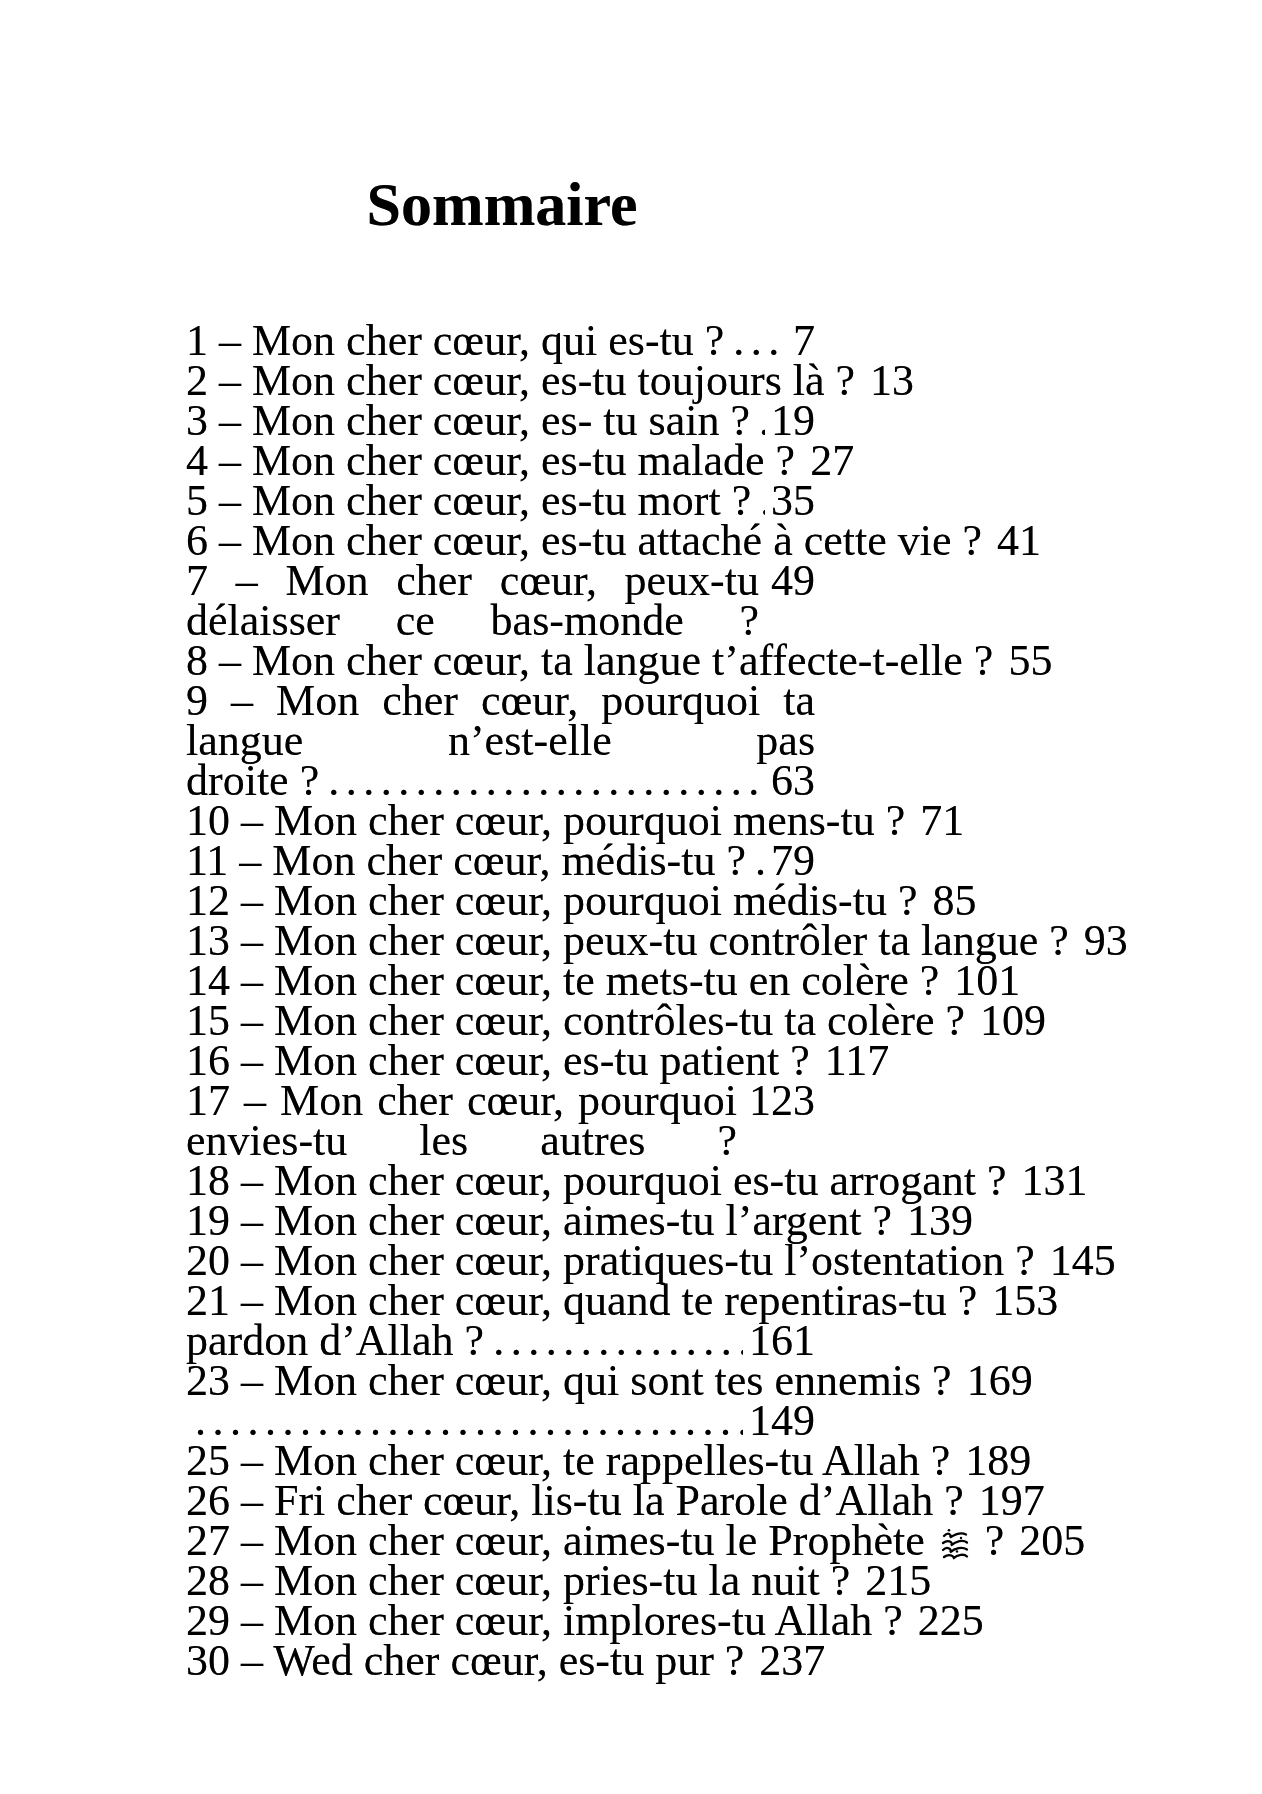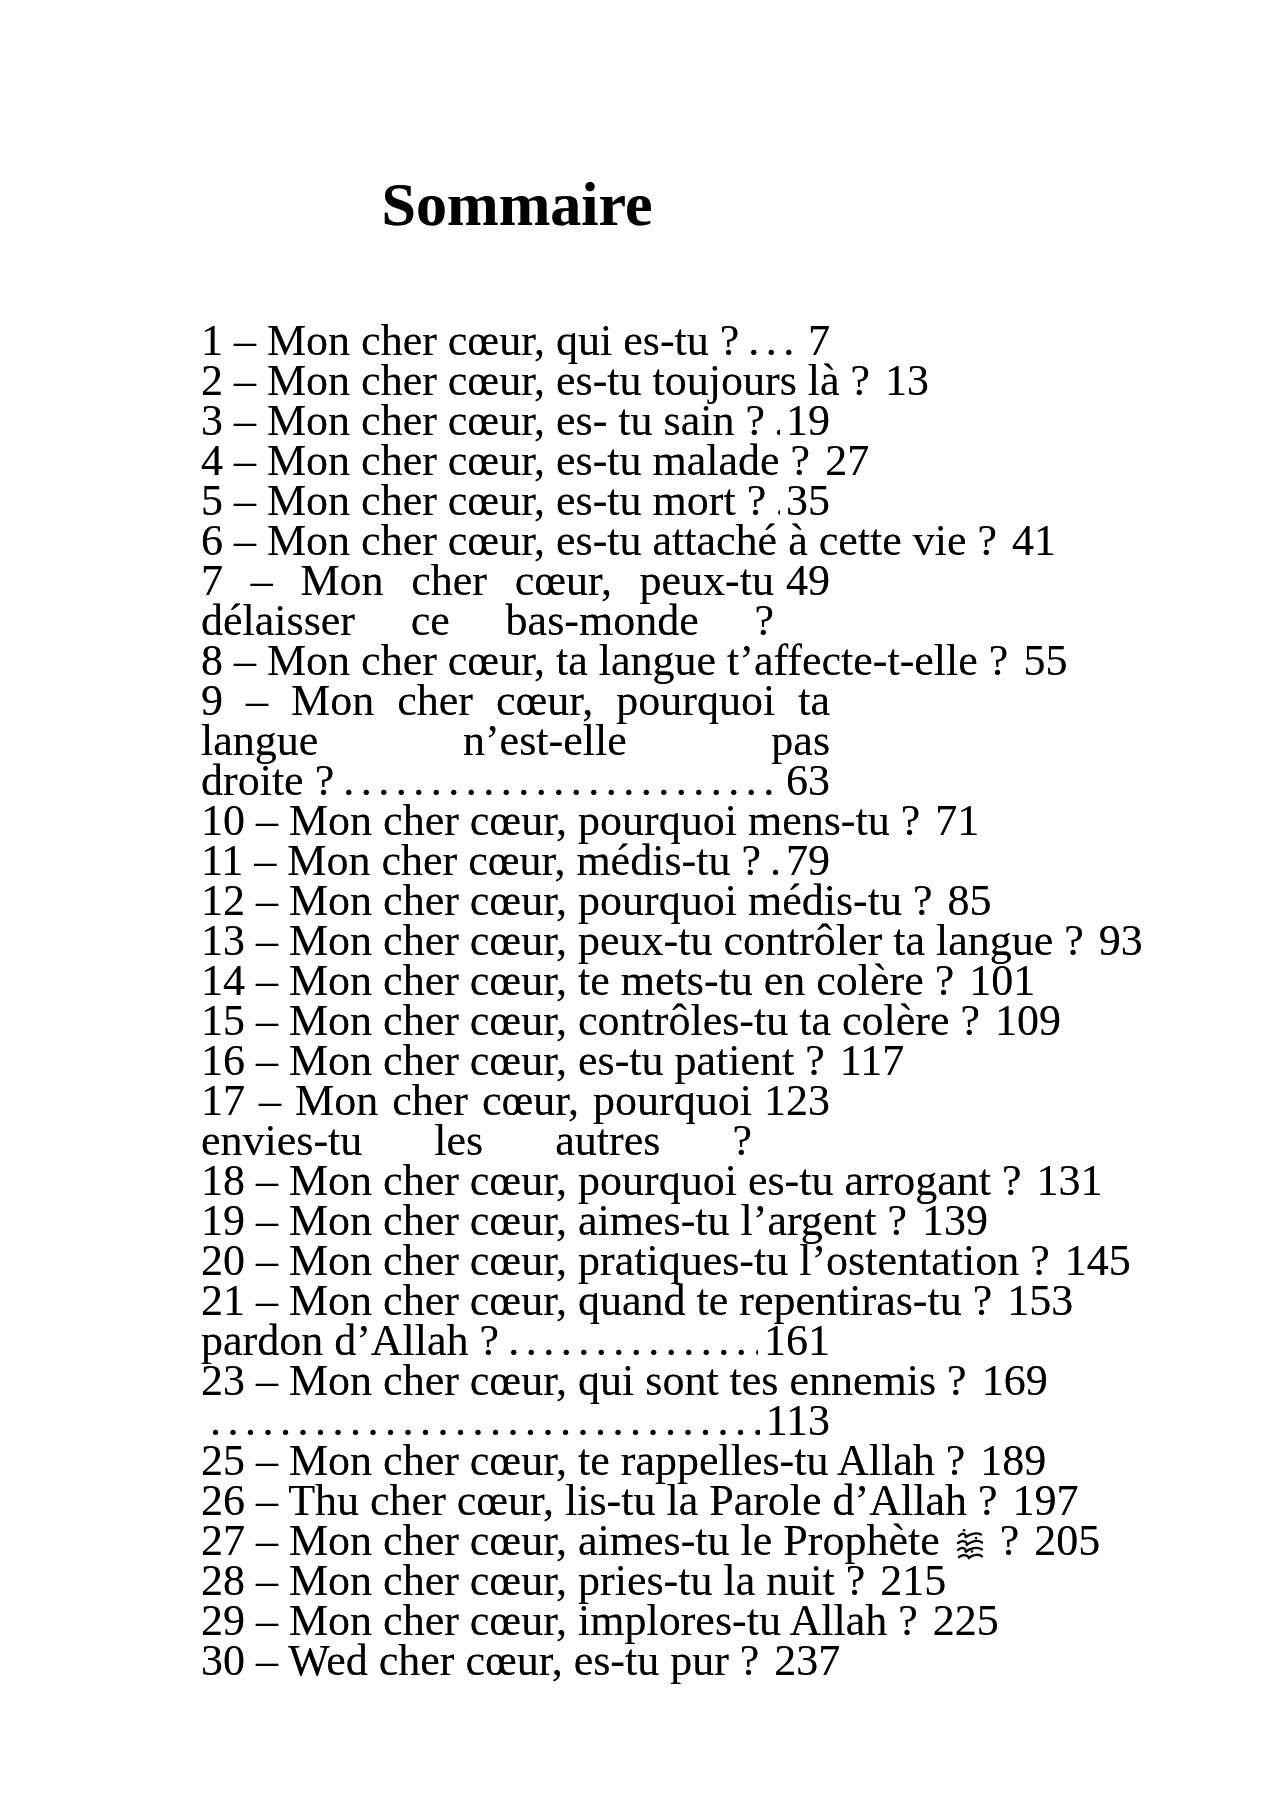--- a/index.html
+++ b/index.html
@@ -13,21 +13,20 @@
     color: #000000;
     font-family: "Liberation Serif", "DejaVu Serif", serif;
     overflow: hidden;
   }
   .page {
     position: relative;
     width: 1004px;
     height: 1794px;
     background: #ffffff;
     text-shadow: 0 0 0.5px rgba(0,0,0,0.55); 
-    padding-left: 15px;
   }
   .doc-title {
     margin: 0;
     padding-top: 173px;
     text-align: center;
     font-size: 62px;
     line-height: 62px;
     font-weight: bold;
     color: #000;
   }
@@ -218,31 +217,31 @@
   </div>
 
   <div class="toc-row">
     <span class="label">23 – Mon cher cœur, qui sont tes ennemis ?</span>
     <span class="leader">................................................................................</span>
     <span class="page-num">169</span>
   </div>
 
   <div class="toc-row">
     <span class="leader">................................................................................</span>
-    <span class="page-num">113</span>
+    <span class="page-num">149</span>
   </div>
 
   <div class="toc-row">
     <span class="label">25 – Mon cher cœur, te rappelles-tu Allah ?</span>
     <span class="leader">................................................................................</span>
     <span class="page-num">189</span>
   </div>
 
   <div class="toc-row">
-    <span class="label">26 – Thu cher cœur, lis-tu la Parole d’Allah ?</span>
+    <span class="label">26 – Fri cher cœur, lis-tu la Parole d’Allah ?</span>
     <span class="leader">................................................................................</span>
     <span class="page-num">197</span>
   </div>
 
   <div class="toc-row">
     <span class="label">27 – Mon cher cœur, aimes-tu le Prophète 
   <svg class="honorific" width="30" height="34" viewBox="0 0 30 34" aria-hidden="true">
     <g stroke="#000" fill="none" stroke-width="2.3" stroke-linecap="round">
       <path d="M4 9 C8 4.5, 12 7.5, 10 10.5 C14 8, 20 4.5, 26 7.5"></path>
       <path d="M3 16 C9 11.5, 14 16.5, 11 18.5 C16 14, 23 12.5, 27 15.5"></path>

